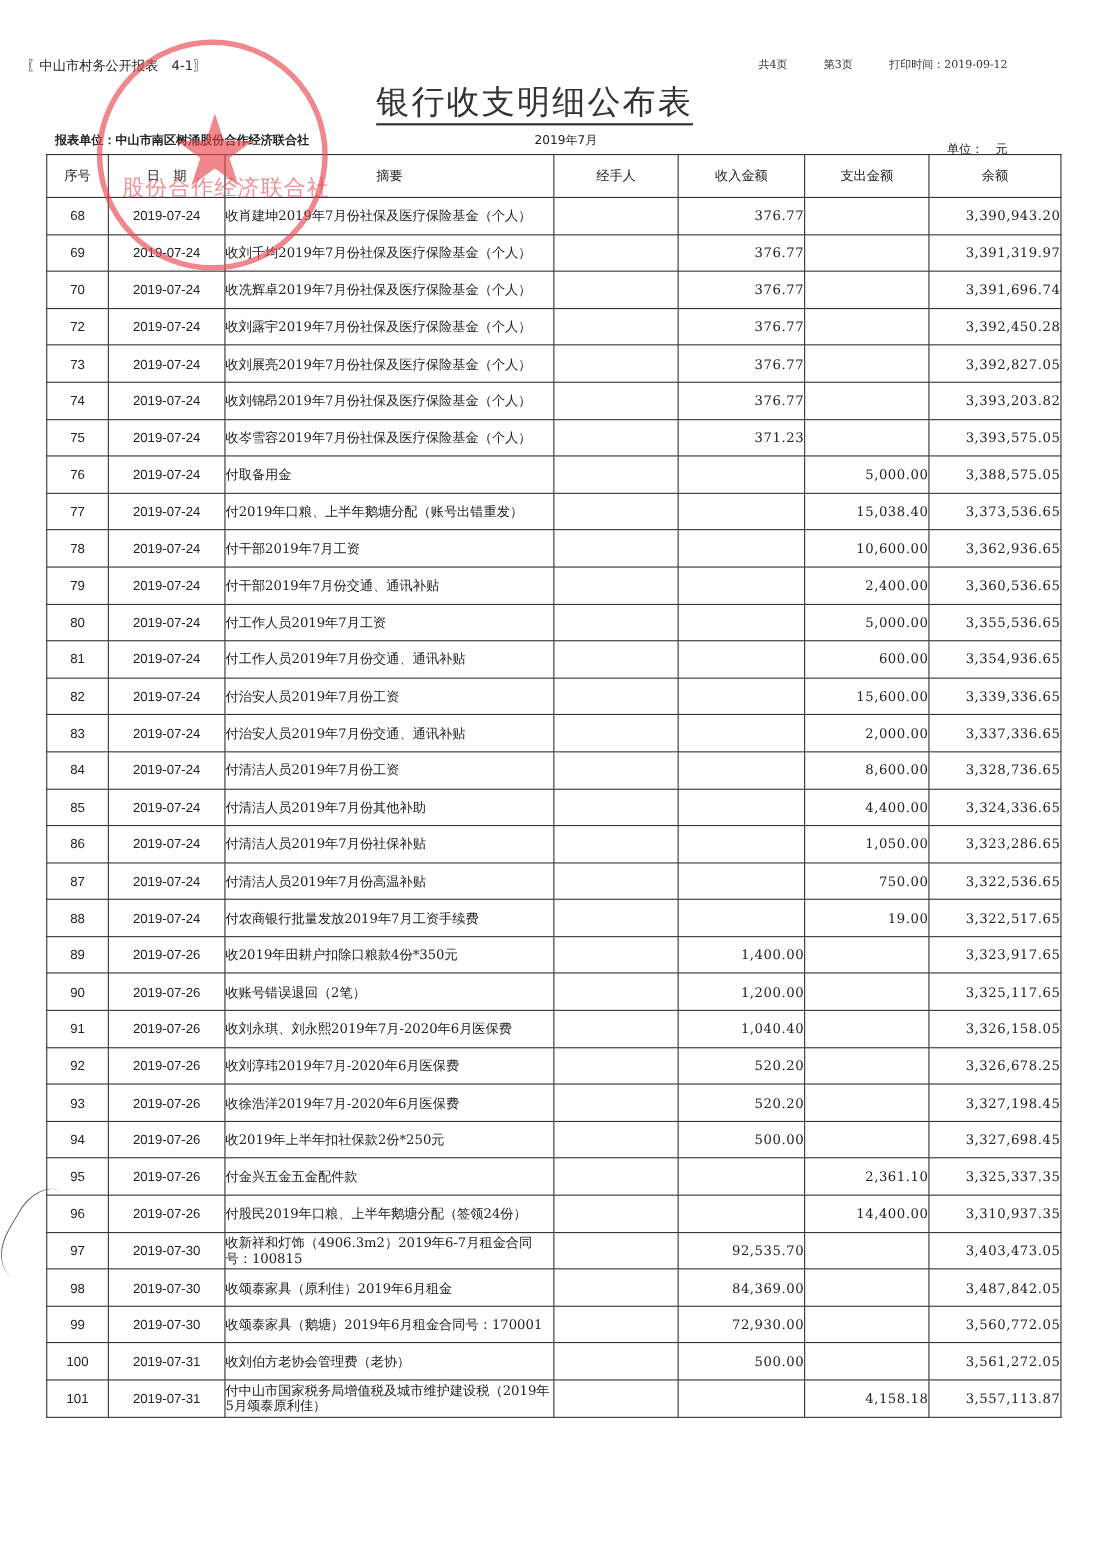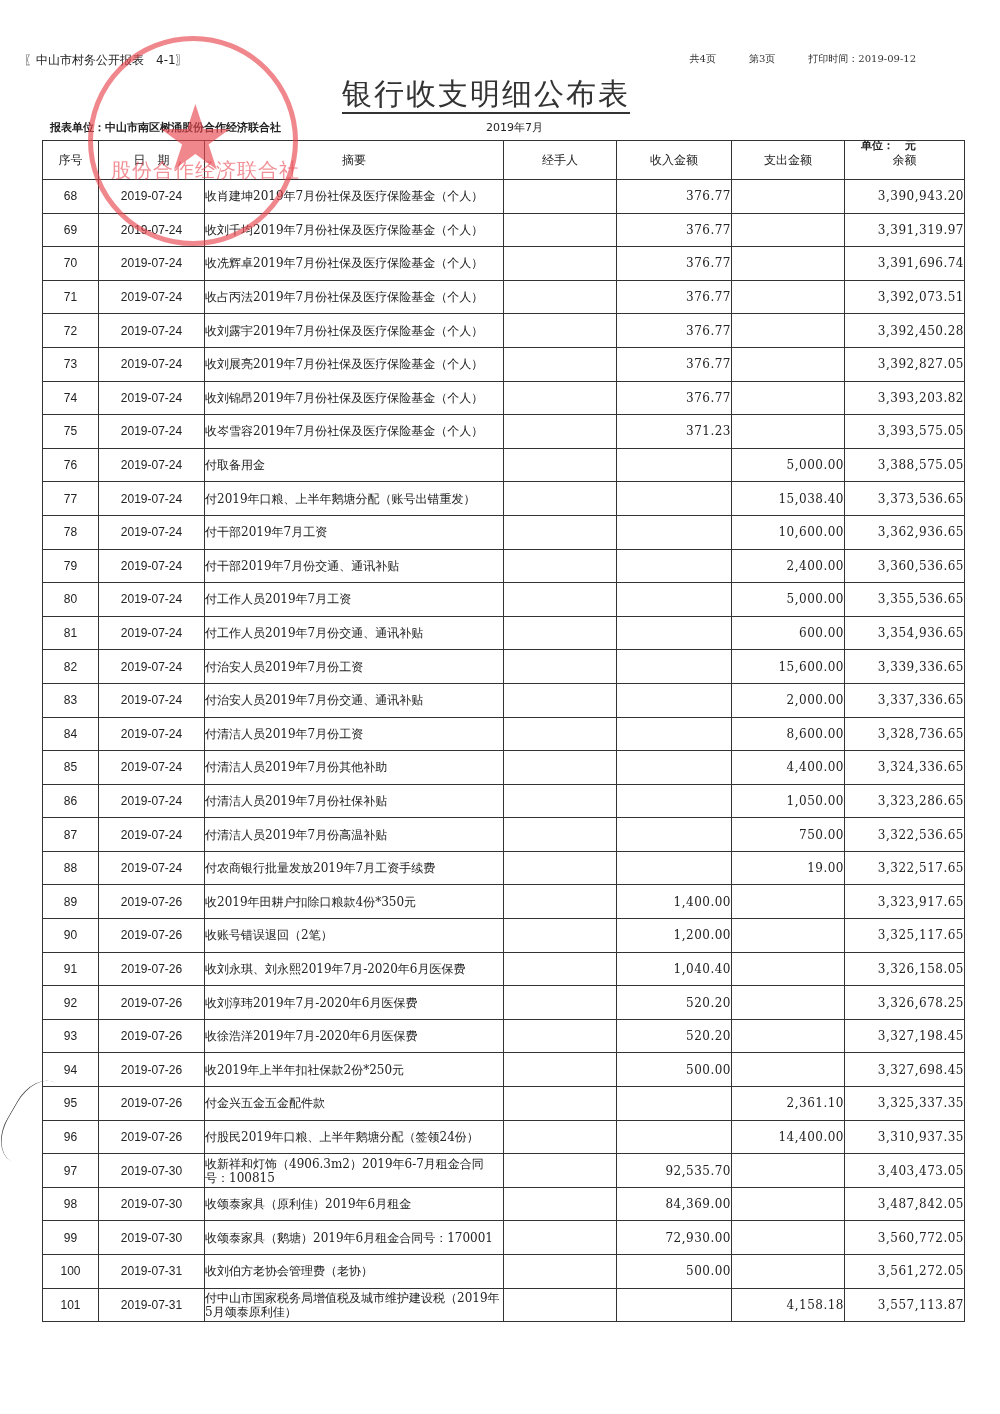--- a/index.html
+++ b/index.html
@@ -3,21 +3,21 @@
   <meta charset="utf-8">
   <style>
     html, body { margin: 0; padding: 0; background: #ffffff; }
     body { width: 1000px; height: 1414px; position: relative; overflow: hidden; font-family: "DejaVu Serif", serif; color: #222; }
     .top-left { position: absolute; left: 24px; top: 52px; font-family: "DejaVu Sans", sans-serif; font-size: 12px; color: #222; }
     .top-right { position: absolute; right: 84px; top: 52px; font-size: 10px; color: #333; display: flex; gap: 33px; }
     .title { position: absolute; left: 342px; top: 76px; font-family: "DejaVu Sans", sans-serif; font-size: 30px; color: #333; letter-spacing: 2px; border-bottom: 2px solid #333; line-height: 36px; padding-bottom: 0; }
     .meta-row { position: absolute; top: 120px; left: 50px; right: 84px; font-size: 11px; font-family: "DejaVu Sans", sans-serif; }
     .meta-unit { position: absolute; left: 0; top: 0; font-weight: bold; }
     .meta-period { position: absolute; left: 436px; top: 0; }
-    .meta-currency { position: absolute; right: 0; top: 18px; font-weight: bold; }
+    .meta-currency { position: absolute; right: 0; top: 8px; font-weight: normal; }
     table.ledger { position: absolute; left: 42px; top: 140px; width: 885px; border-collapse: collapse; table-layout: fixed; }
     table.ledger th, table.ledger td { border: 1.5px solid #333; height: 32.6px; padding: 0; font-size: 12px; overflow: hidden; }
     table.ledger th { font-family: Liberation Mono, monospace; font-weight: normal; font-size: 12px; height: 38px; }
     td.c-seq, td.c-date { text-align: center; font-family: "Liberation Sans", sans-serif; font-size: 13px; }
     td.c-desc { text-align: left; padding-left: 3px; font-size: 11.5px; line-height: 14px; word-break: break-all; }
     td.c-num { text-align: right; padding-right: 3px; font-size: 11.5px; letter-spacing: 0.5px; }
     .stamp { position: absolute; left: 88px; top: 36px; width: 210px; height: 210px; border: 5px solid rgba(232, 70, 80, 0.65); border-radius: 50%; pointer-events: none; box-sizing: border-box; }
     .stamp-star { position: absolute; left: 62px; top: 52px; font-size: 90px; color: rgba(232, 70, 80, 0.65); line-height: 1; }
     .stamp-text-top { position: absolute; left: 30px; top: 14px; font-family: "DejaVu Sans", sans-serif; font-size: 26px; color: rgba(232, 70, 80, 0.6); letter-spacing: 10px; }
     .stamp-text-bottom { position: absolute; left: 18px; top: 116px; font-family: Liberation Serif, serif; font-size: 20px; color: rgba(232, 70, 80, 0.6); letter-spacing: 1px; white-space: nowrap; }
@@ -84,29 +84,20 @@
       <tr>
         <td class="c-seq">70</td>
         <td class="c-date">2019-07-24</td>
         <td class="c-desc">收冼辉卓2019年7月份社保及医疗保险基金（个人）</td>
         <td class="c-handler"></td>
         <td class="c-num">376.77</td>
         <td class="c-num"></td>
         <td class="c-num">3,391,696.74</td>
       </tr>
       <tr>
-        <td class="c-seq">71</td>
-        <td class="c-date">2019-07-24</td>
-        <td class="c-desc">收占丙法2019年7月份社保及医疗保险基金（个人）</td>
-        <td class="c-handler"></td>
-        <td class="c-num">376.77</td>
-        <td class="c-num"></td>
-        <td class="c-num">3,392,073.51</td>
-      </tr>
-      <tr>
         <td class="c-seq">72</td>
         <td class="c-date">2019-07-24</td>
         <td class="c-desc">收刘露宇2019年7月份社保及医疗保险基金（个人）</td>
         <td class="c-handler"></td>
         <td class="c-num">376.77</td>
         <td class="c-num"></td>
         <td class="c-num">3,392,450.28</td>
       </tr>
       <tr>
         <td class="c-seq">73</td>

